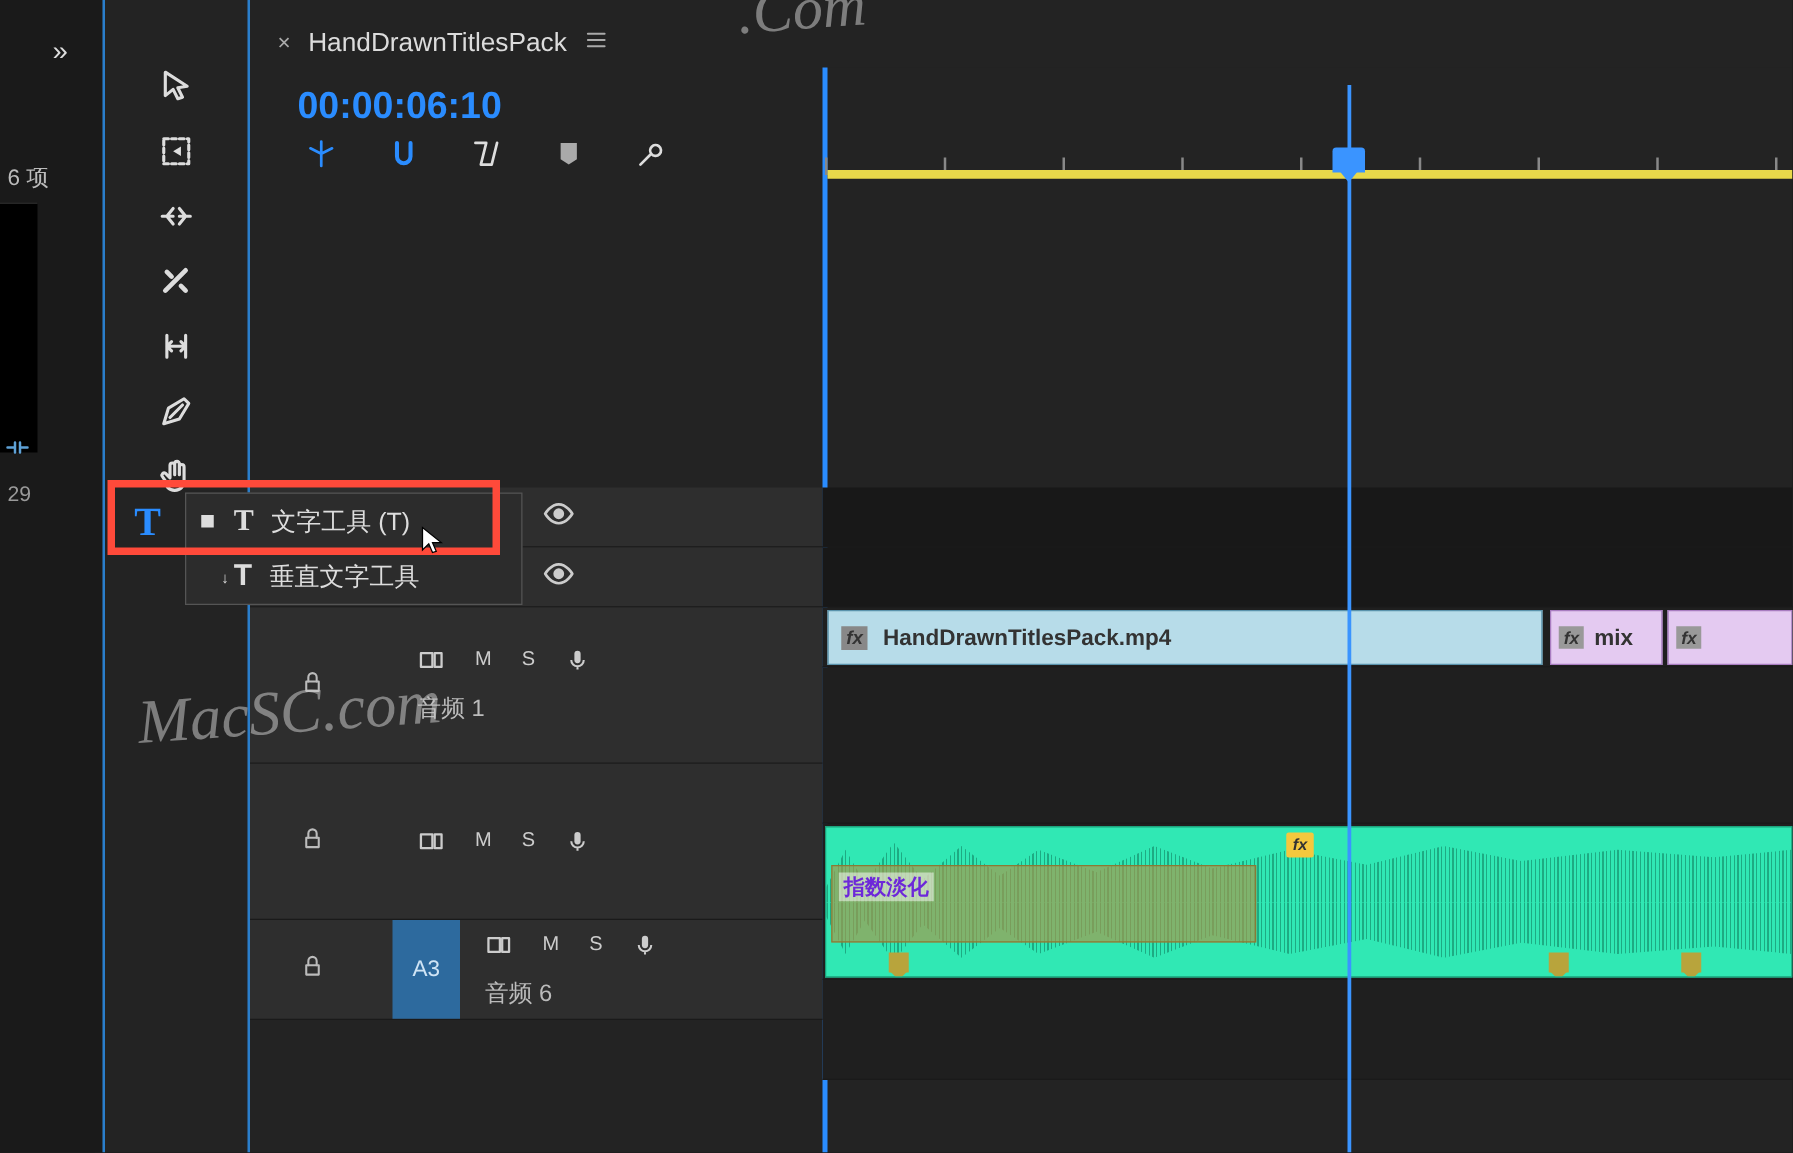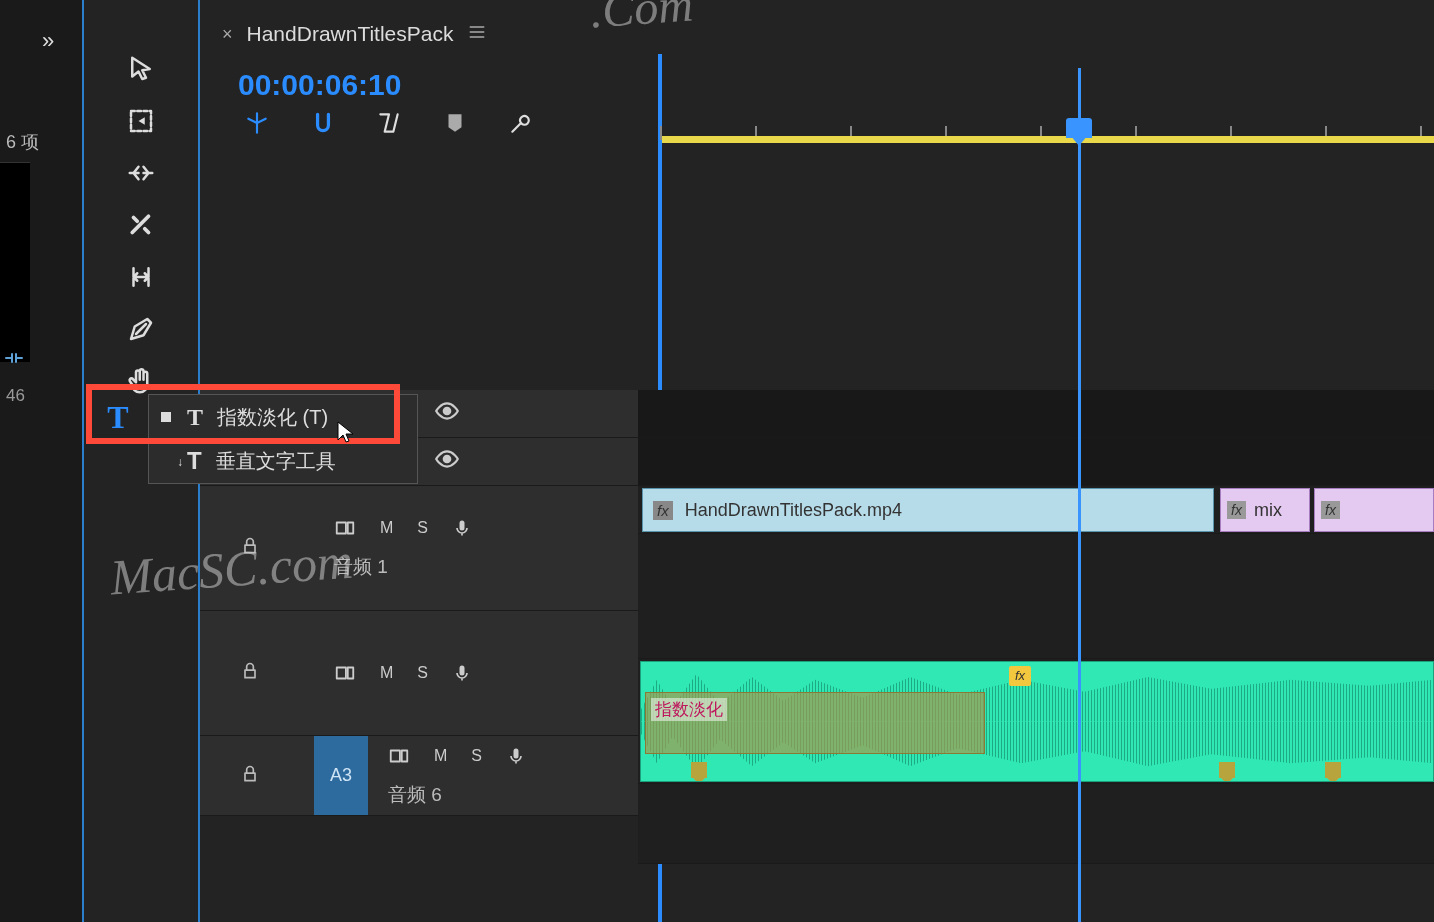--- a/index.html
+++ b/index.html
@@ -48,59 +48,59 @@
 .track-row.tall { height: 125px; }
 .track-row .lock { width: 60px; text-align: right; color: #bbb; }
 .track-row .label { width: 54px; height: 100%; display: flex; align-items: center; justify-content: center; color: #cfe4f5; background: #2d6a9e; font-size: 18px; }
 .track-row .label.dark { background: #3a3a3a; color: #aaa; }
 .track-row .ctrls { flex: 1; display: flex; align-items: center; gap: 24px; padding-left: 20px; color: #ccc; height: 48px; }
 .track-row .eye { font-size: 22px; }
 .track-row .tall-ctrls { display: flex; flex-direction: column; justify-content: center; flex: 1; padding-left: 20px; gap: 14px; }
 .track-row .tall-ctrls .line1 { display: flex; gap: 24px; align-items: center; color: #ccc; }
 .track-row .tall-ctrls .line2 { color: #bbb; font-size: 19px; }
 
-.track-content { position: absolute; left: 438px; top: 390px; right: 0; }
+.track-content { position: absolute; left: 458px; top: 390px; right: 0; font-weight: bold; }
 .track-body { height: 48px; background: #1f1f1f; border-bottom: 1px solid #1a1a1a; position: relative; }
 .track-body.tall { height: 125px; }
 .track-body.dark { background: #181818; }
 
 .clip-v1 { position: absolute; left: 4px; top: 2px; width: 572px; height: 44px; background: #b7dce9; border: 1px solid #5a93ac; display: flex; align-items: center; padding-left: 10px; color: #333; font-size: 18px; }
 .clip-v1 .fx { background: #888; color: #333; padding: 1px 4px; font-size: 15px; font-style: italic; margin-right: 12px; }
 .clip-mix { position: absolute; left: 582px; top: 2px; width: 90px; height: 44px; background: #e4caf1; border: 1px solid #a87cc0; display: flex; align-items: center; padding-left: 6px; color: #333; font-size: 18px; }
 .clip-mix .fx { background: #999; color: #333; padding: 1px 4px; font-size: 14px; font-style: italic; margin-right: 8px; }
 .clip-tail { position: absolute; left: 676px; top: 2px; right: 0; height: 44px; background: #e4caf1; border: 1px solid #a87cc0; display: flex; align-items: center; padding-left: 6px; }
 .clip-tail .fx { background: #999; color: #333; padding: 1px 4px; font-size: 14px; font-style: italic; }
 
 .audio-clip { position: absolute; left: 2px; top: 2px; right: 0; height: 121px; background: #30e8b4; border: 1px solid #1aa07a; overflow: hidden; }
 .audio-clip .wave { position: absolute; left: 0; right: 0; height: 50%; background: repeating-linear-gradient(90deg, #1aa07a 0 1px, #30e8b4 1px 3px); opacity: 0.85; }
 .audio-clip .wave.top { top: 0; clip-path: polygon(0 80%, 2% 30%, 4% 75%, 7% 20%, 10% 70%, 14% 25%, 18% 65%, 22% 30%, 28% 60%, 34% 25%, 40% 55%, 48% 30%, 56% 50%, 64% 25%, 72% 45%, 82% 30%, 92% 40%, 100% 30%, 100% 100%, 0 100%); }
 .audio-clip .wave.bot { bottom: 0; clip-path: polygon(0 0, 100% 0, 100% 70%, 92% 60%, 82% 70%, 72% 55%, 64% 75%, 56% 50%, 48% 70%, 40% 45%, 34% 75%, 28% 40%, 22% 70%, 18% 35%, 14% 75%, 10% 30%, 7% 80%, 4% 25%, 2% 70%, 0 20%); }
 .audio-fade-clip { position: absolute; left: 4px; top: 30px; width: 340px; height: 62px; background: rgba(170,150,70,0.65); border: 1px solid #8a7a35; }
-.audio-fade-label { position: absolute; left: 10px; top: 36px; color: #be185d; font-size: 17px; background: rgba(255,255,255,0.5); padding: 0 4px; }
+.audio-fade-label { position: absolute; left: 10px; top: 36px; color: #6d28d9; font-size: 17px; background: rgba(255,255,255,0.5); padding: 0 4px; }
 .fx-badge-yellow { position: absolute; width: 22px; height: 20px; background: #f4c83e; border-radius: 2px; color: #333; font-size: 13px; font-style: italic; text-align: center; line-height: 20px; }
 .marker-down { position: absolute; width: 16px; height: 16px; background: #b8a43c; }
 .marker-down::after { content: ""; position: absolute; left: 0; top: 14px; border-left: 8px solid transparent; border-right: 8px solid transparent; border-top: 8px solid #b8a43c; }
 
 .watermark { position: absolute; color: rgba(200,200,200,0.55); font-family: Georgia, serif; font-style: italic; font-size: 56px; pointer-events: none; transform: rotate(-4deg); z-index: 100; }
 
 svg.icon { stroke: currentColor; fill: none; stroke-width: 2; stroke-linecap: round; stroke-linejoin: round; }
 </style>
 </head>
 <body>
 
 <div class="left-panel">
   <div class="expand-icon">»</div>
   <div class="item-count">6 项</div>
   <div class="thumb"></div>
   <div class="snap-icon">
     <svg class="icon" width="24" height="24" viewBox="0 0 24 24">
         <path d="M4 12h6M14 12h6M10 8v8M14 8v8"></path>
       </svg>
   </div>
-  <div class="num29">46</div>
+  <div class="num29">29</div>
 </div>
 
 <div class="tool-panel">
   <div style="height:40px"></div>
   <div class="tool">
     <svg class="icon" viewBox="0 0 24 24" fill="currentColor" stroke="none">
         <path d="M5 3l14 9-6 1 3 6-3 1-3-6-5 4z"></path>
       </svg>
   </div>
   <div class="tool">
@@ -135,21 +135,21 @@
       </svg>
   </div>
 </div>
 
 <div class="type-tool-highlight"></div>
 <div class="type-tool-box">T</div>
 <div class="flyout">
   <div class="flyout-item">
     <span class="dot"></span>
     <span class="ticon">T</span>
-    <span>指数淡化 (T)</span>
+    <span>文字工具 (T)</span>
   </div>
   <div class="flyout-item">
     <span class="spacer"></span>
     <span class="ticon" style="position:relative">
       <span style="position:absolute;left:-10px;top:8px;font-size:12px">↓</span>
       <span>T</span>
     </span>
     <span>垂直文字工具</span>
   </div>
 </div>

